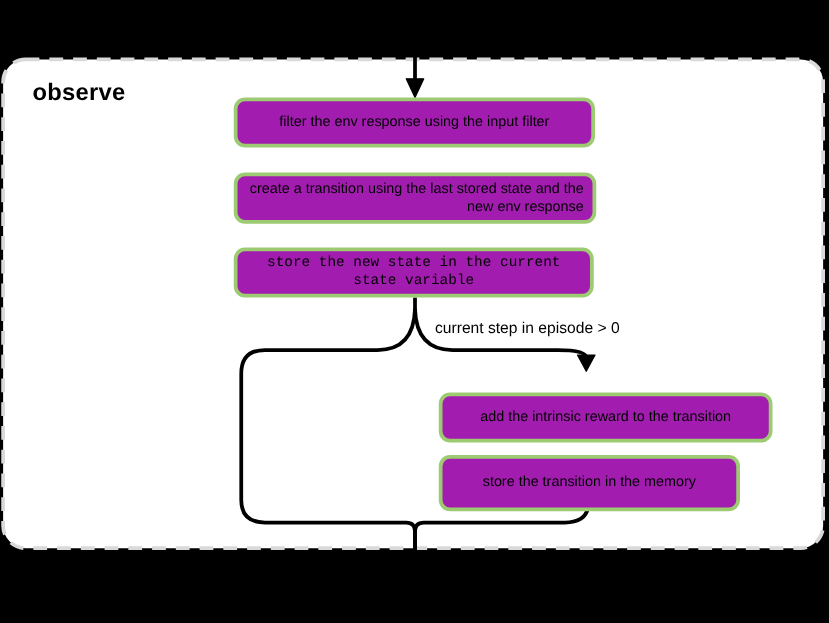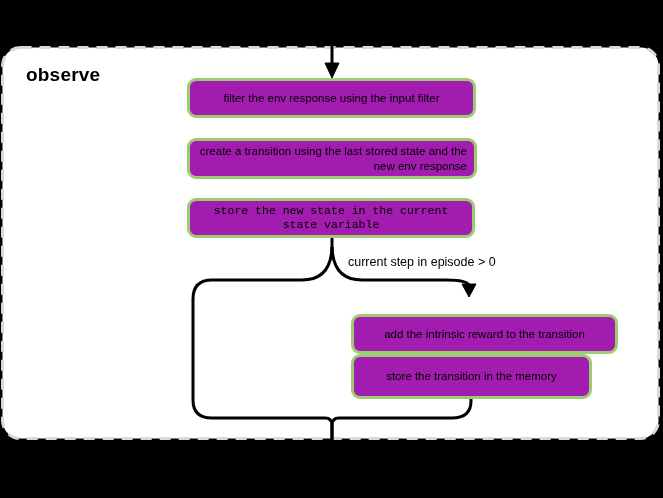--- a/index.html
+++ b/index.html
@@ -15,21 +15,21 @@
     position:absolute;box-sizing:border-box;background:#a21caf;
     border:3px solid #9ccb72;border-radius:9px;
     display:flex;align-items:center;justify-content:center;
     text-align:center;font-size:11.5px;line-height:14.5px;color:#000000;
     padding:2px 7px;
   }
   .n1{left:187px;top:78px;width:289px;height:40px;}
   .n2{left:187px;top:138px;width:290px;height:41px;text-align:right;}
   .n3{left:187px;top:198px;width:288px;height:40px;font-family:Liberation Mono, monospace;}
   .n4{left:351px;top:284px;width:267px;height:40px;margin-top:30px;}
-  .n5{left:351px;top:354px;width:241px;height:45px;}
+  .n5{left:351px;top:364px;width:241px;height:45px;}
   .group-title{
     position:absolute;left:26px;top:64px;font-size:19px;font-weight:bold;
     color:#000000;letter-spacing:0.2px;
   }
   .branch-label{
     position:absolute;left:348px;top:255px;font-size:12.5px;font-weight:normal;
     color:#000000;white-space:nowrap;
   }
 </style>
 </head>

